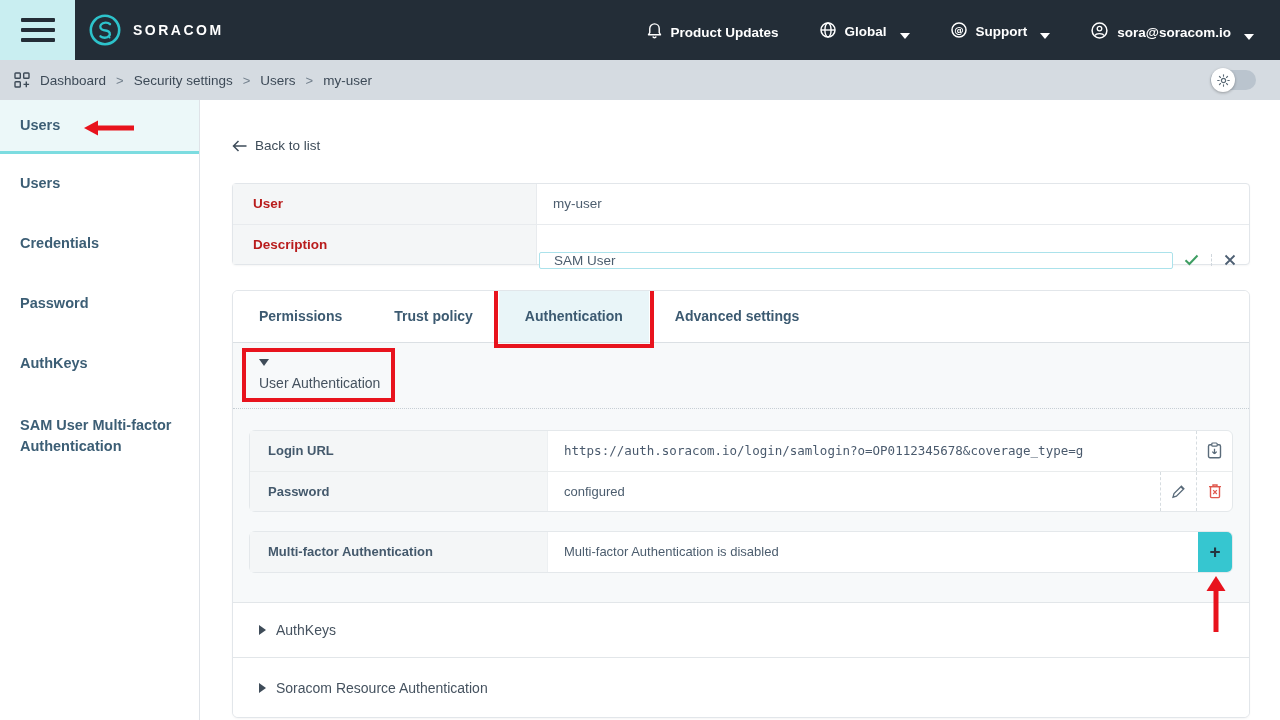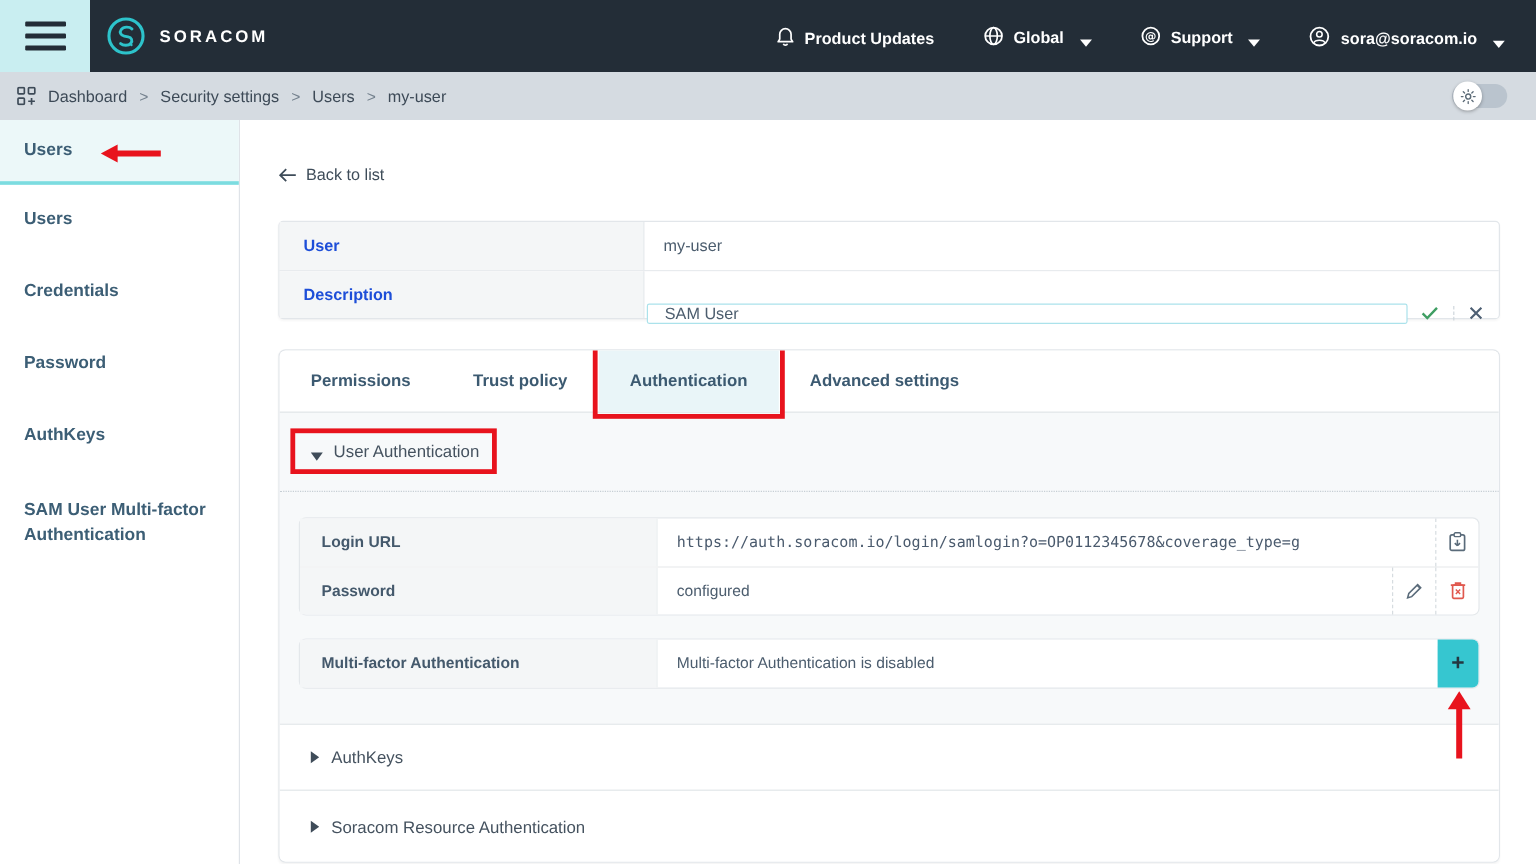--- a/index.html
+++ b/index.html
@@ -41,40 +41,40 @@
 
   
   .back-link { margin:38px 0 0 32px; display:inline-flex; align-items:center; gap:8px;
     color:#3e4c59; font-size:13.5px; cursor:pointer; }
 
   
   .table-card { margin:27px 30px 0 32px; border:1px solid #e2e6ea; border-radius:4px; background:#fff; box-shadow:0 1px 2px rgba(0,0,0,.04); }
   .t-row { display:flex; height:40px; align-items:stretch; }
   .t-row + .t-row { border-top:1px solid #e8ebee; }
   .t-label { width:304px; background:#f4f6f7; border-right:1px solid #e8ebee; display:flex; align-items:center;
-    padding-left:20px; font-weight:bold; font-size:13.5px; color:#1d4ed8; flex-shrink:0; }
+    padding-left:20px; font-weight:bold; font-size:13.5px; color:#b91c1c; flex-shrink:0; }
   .t-value { flex:1; display:flex; align-items:center; padding-left:16px; font-size:13.5px; color:#4c5d6e; }
   .desc-input { flex:1; margin:2px 0 2px 2px; border:1px solid #abe2eb; border-radius:2px; padding:0 14px;
     font-size:13.5px; color:#4c5d6e; font-family:inherit; outline:none; background:#fff; }
   .edit-actions { width:76px; display:flex; flex-shrink:0; }
   .edit-actions .act { flex:1; display:flex; align-items:center; justify-content:center; cursor:pointer; }
   .edit-actions .act + .act { border-left:1px dashed #cfd6dc; }
 
   
   .tabs-card { margin:25px 30px 0 32px; border:1px solid #e2e6ea; border-radius:6px; background:#fff;
     height:428px; overflow:hidden; box-shadow:0 1px 2px rgba(0,0,0,.04); }
   .tab-row { height:52px; display:flex; border-bottom:1px solid #dbe0e4; background:#fff; }
   .tab { padding:0 26px; display:flex; align-items:center; font-size:14px; font-weight:bold; color:#3c5a71; cursor:pointer; position:relative; }
   .tab.active { background:#e9f5f8; }
   .tab-annotation { position:absolute; left:-5px; right:-5px; top:-7px; bottom:-6px; border:4px solid #e8131d; pointer-events:none; }
 
   .section-ua { background:#f7f9fa; height:259px; }
   .sec-header { height:66px; display:flex; align-items:center; padding-left:26px; gap:9px;
     border-bottom:1px dotted #c6ced4; font-size:14px; color:#45525f; cursor:pointer; }
-  .sec-title-wrap { position:relative; display:flex; align-items:flex-end; gap:9px; }
+  .sec-title-wrap { position:relative; display:flex; align-items:flex-start; gap:9px;flex-direction:column; }
   .ua-annotation { position:absolute; left:-17px; top:-11px; right:-15px; bottom:-11px; border:4px solid #e8131d; pointer-events:none; }
   .tri-down { width:0; height:0; border-left:5.5px solid transparent; border-right:5.5px solid transparent; border-top:7px solid #3f4c59; }
   .tri-right { width:0; height:0; border-top:5.5px solid transparent; border-bottom:5.5px solid transparent; border-left:7px solid #3f4c59; }
 
   .ua-body { padding:21px 16px 0 16px; }
   .row-group { border:1px solid #e4e8eb; border-radius:6px; background:#fff; }
   .g-row { display:flex; height:40px; }
   .g-row + .g-row { border-top:1px solid #e9eced; }
   .g-label { width:298px; background:#f4f6f7; border-right:1px solid #edf0f2; display:flex; align-items:center;
     padding-left:18px; font-weight:bold; font-size:13px; color:#44596c; flex-shrink:0; }

